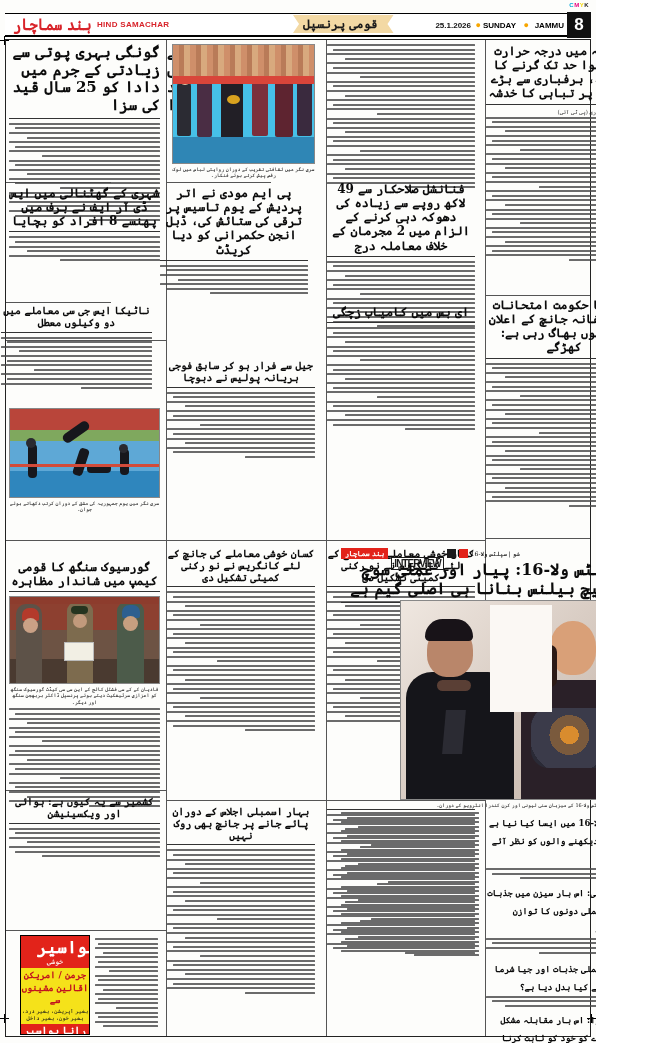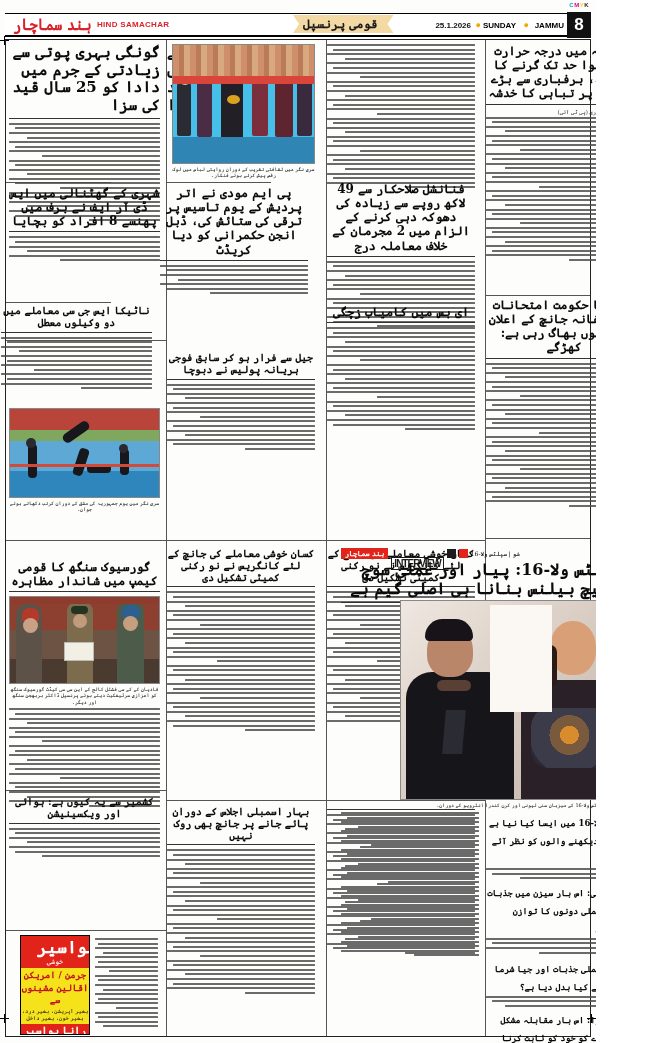--- a/index.html
+++ b/index.html
@@ -409,21 +409,21 @@
       <div class="ln s1"></div>
         <div class="ln s2"></div>
         <div class="ln s1"></div>
         <div class="ln s3"></div>
       <div class="ln s1"></div>
         <div class="ln s2"></div>
         <div class="ln s5"></div>
     </div>
   </div>
 
-  <div class="col" style="left:167px;top:352px;width:148px;">
+  <div class="col" style="left:167px;top:360px;width:148px;">
     <div class="hl small">جیل سے فرار ہو کر سابق فوجی ہریانہ پولیس نے دبوچا</div>
     <div class="rule-u"></div>
     <div class="lines rtl">
       <div class="ln s1"></div>
         <div class="ln s2"></div>
         <div class="ln s1"></div>
         <div class="ln s3"></div>
       <div class="ln s1"></div>
         <div class="ln s2"></div>
         <div class="ln s1"></div>

